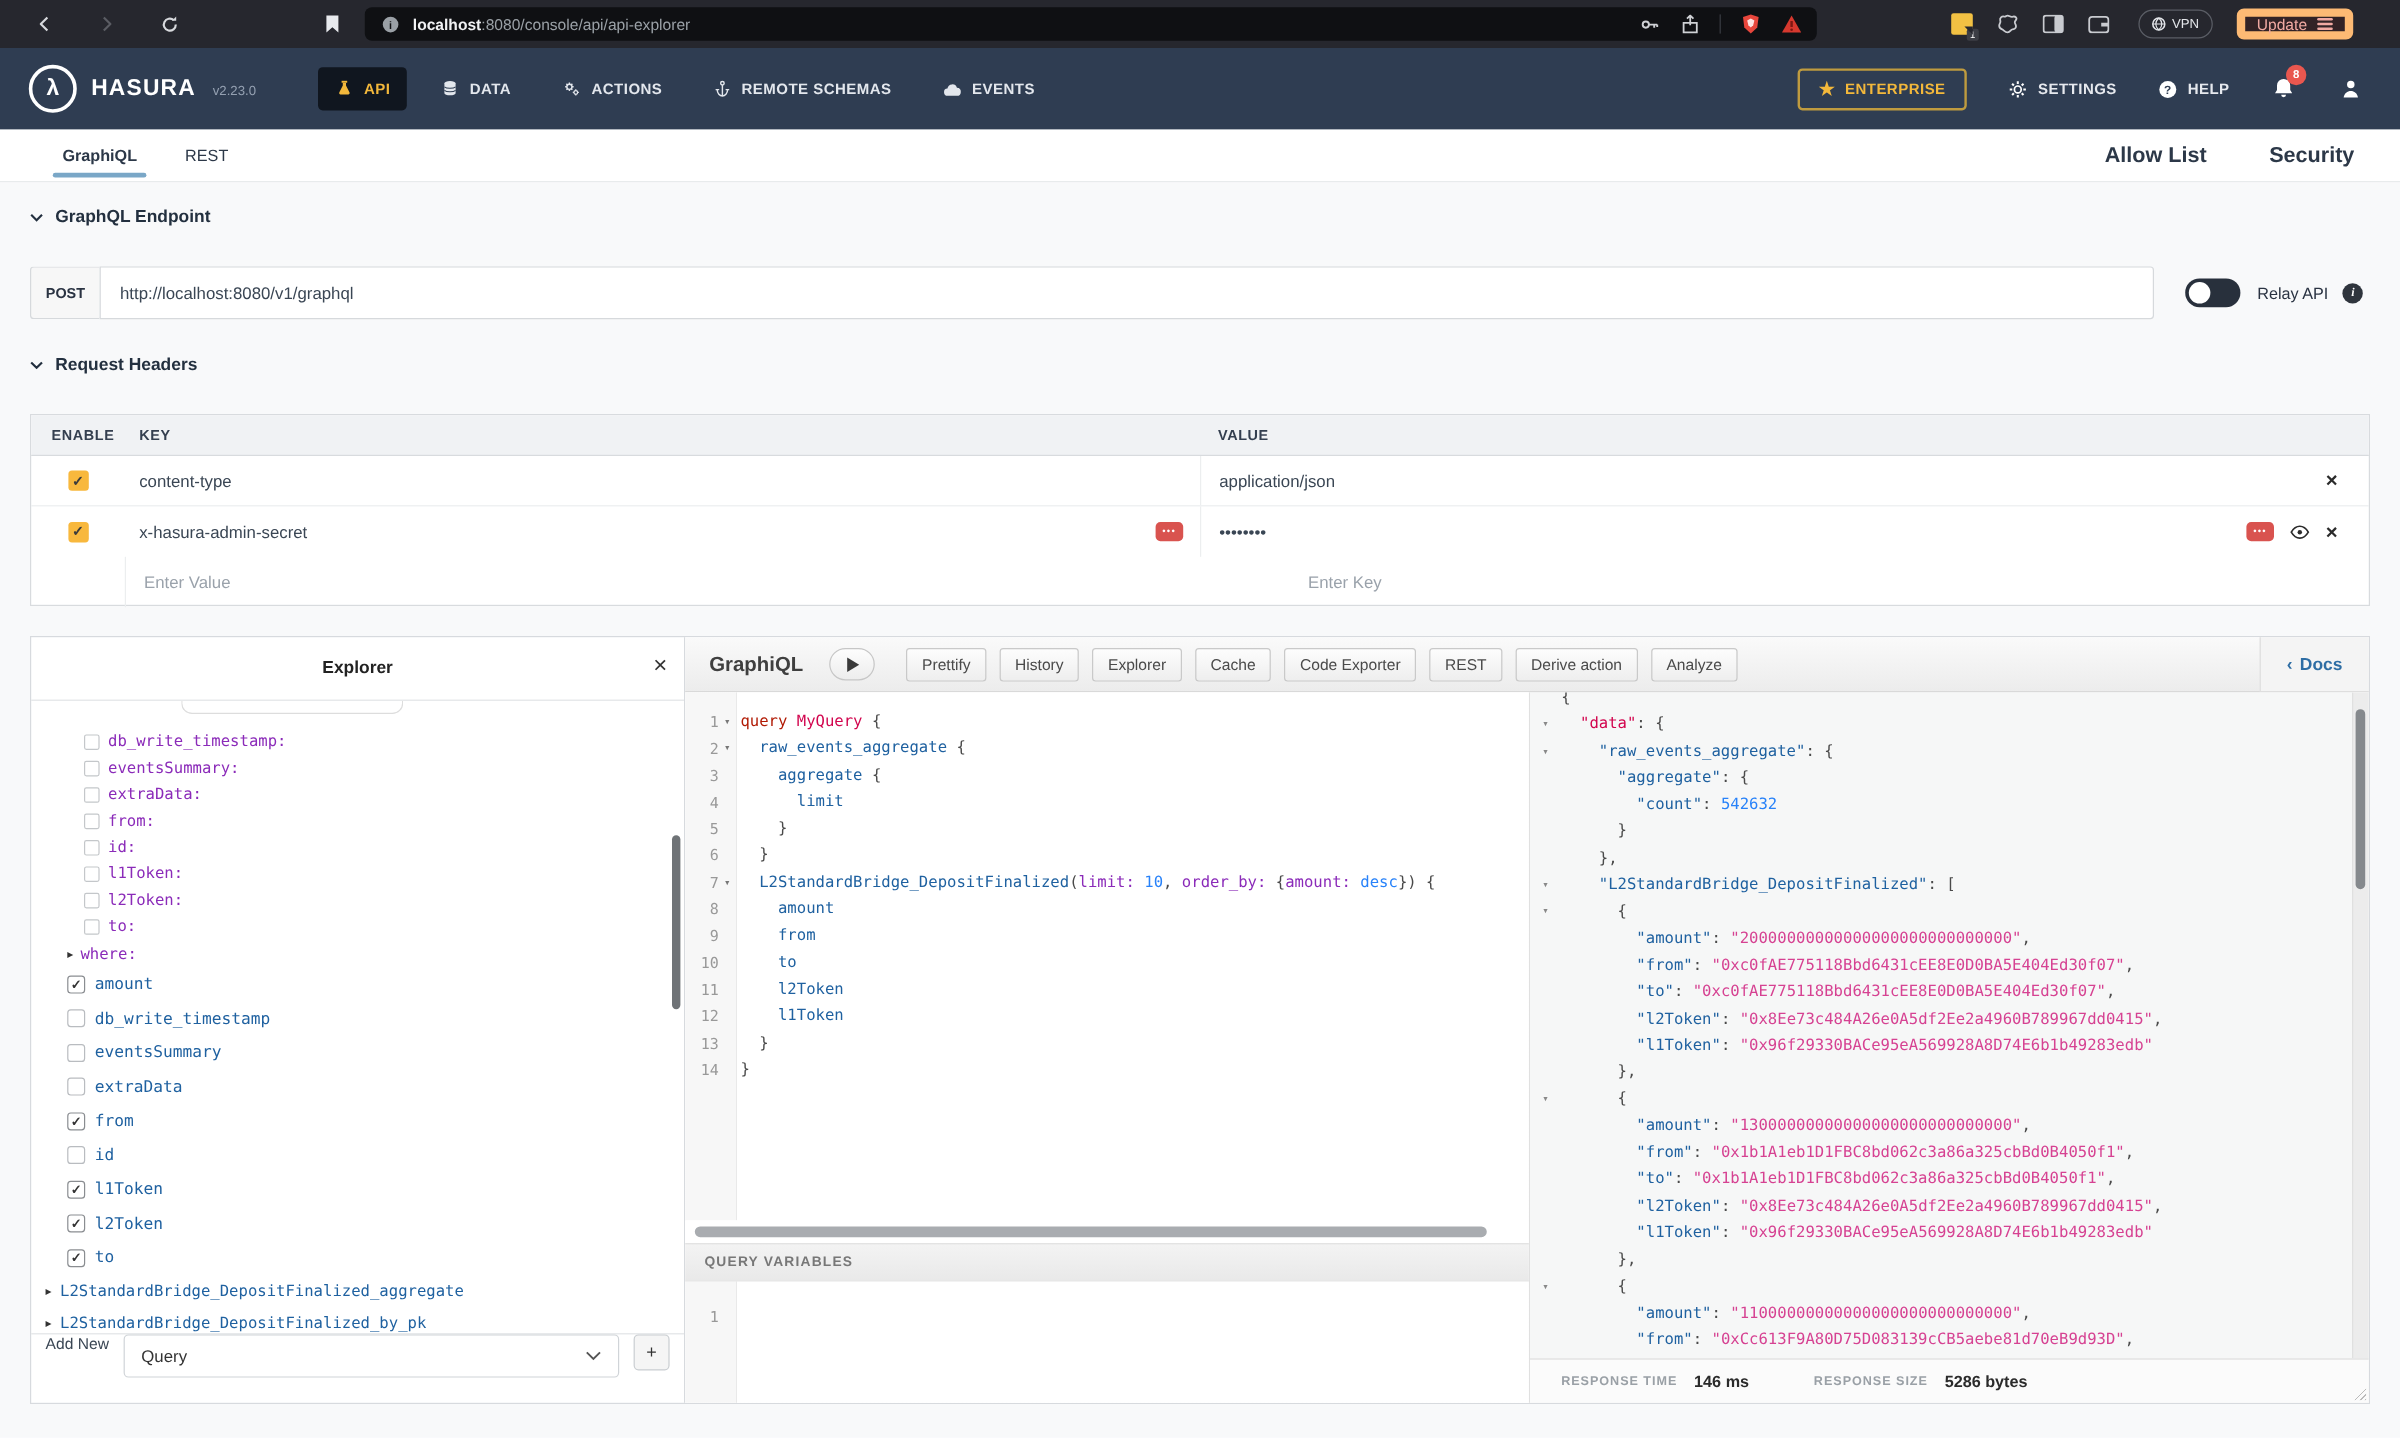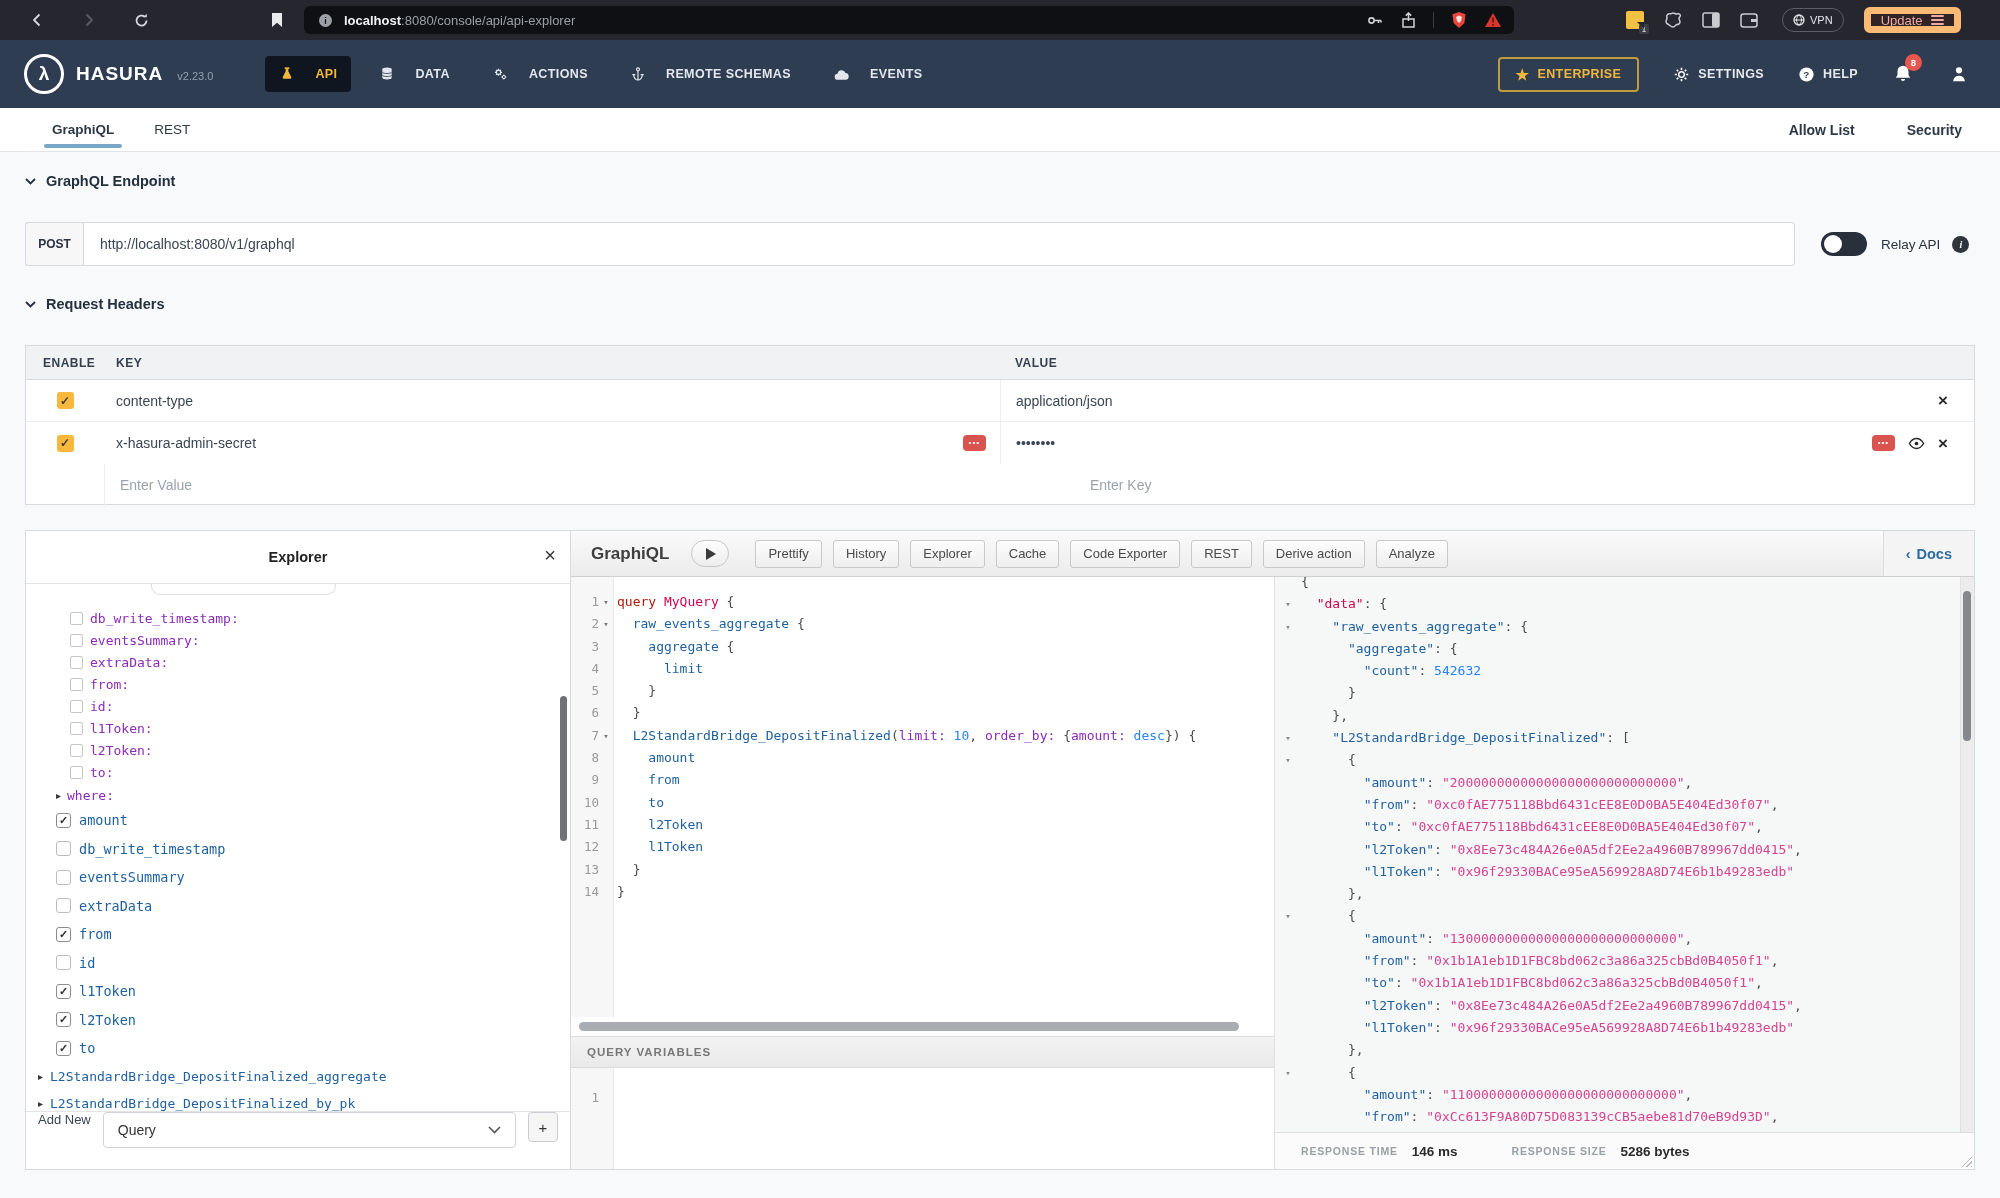--- a/index.html
+++ b/index.html
@@ -25,37 +25,37 @@
   .update-pill{margin-left:20px;height:26px;border:7px solid #fdba74;background:#322326;border-radius:6px;display:flex;align-items:center;gap:8px;padding:0 10px;color:#f0a9a2;font-size:13px;cursor:pointer}
   .hamb{display:inline-block;width:13px}
   .hamb i{display:block;height:2px;background:#f0a9a2;margin:2px 0;border-radius:1px}
 
   
   #nav-bar{position:absolute;left:0;top:40px;width:2000px;height:68px;background:#2f3d52;display:flex;align-items:center;color:#e6e9ee}
   .logo-ring{width:40px;height:40px;border:3px solid #fff;border-radius:50%;display:flex;align-items:center;justify-content:center;margin-left:24px;color:#fff;font-size:19px;font-weight:bold}
   .brand{font-size:19px;font-weight:bold;letter-spacing:1px;margin-left:12px;color:#fff}
   .ver{font-size:11px;color:#94a0b1;margin-left:14px;margin-top:4px}
   .nav-items{display:flex;align-items:center;gap:14px;margin-left:52px}
-  .nav-item{display:flex;align-items:center;gap:20px;font-size:12.5px;font-weight:bold;letter-spacing:.4px;padding:10px 14px;border-radius:4px;cursor:pointer;color:#e3e7ed;white-space:nowrap}
+  .nav-item{display:flex;align-items:center;gap:8px;font-size:12.5px;font-weight:bold;letter-spacing:.4px;padding:10px 14px;border-radius:4px;cursor:pointer;color:#e3e7ed;white-space:nowrap}
   .nav-item.active{background:#10161f;color:#f3b83b}
   .nav-right{margin-left:auto;display:flex;align-items:center;gap:34px;margin-right:30px}
   .ent-btn{display:flex;align-items:center;gap:8px;border:2px solid #bf9b3f;border-radius:4px;color:#f3b83b;font-size:12.5px;font-weight:bold;letter-spacing:.4px;padding:8px 16px;cursor:pointer}
   .star{color:#f3b83b;font-size:15px;line-height:1}
   .nav-util{display:flex;align-items:center;gap:8px;font-size:12.5px;font-weight:bold;letter-spacing:.4px;cursor:pointer}
   .bell-wrap{position:relative;cursor:pointer}
   .bell-badge{position:absolute;top:-9px;right:-8px;background:#e9574f;color:#fff;border-radius:50%;width:17px;height:17px;font-size:9.5px;display:flex;align-items:center;justify-content:center;font-weight:bold}
 
   
   #tab-bar{position:absolute;left:0;top:108px;width:2000px;height:44px;background:#fff;border-bottom:1px solid #e3e6e8;display:flex;align-items:center}
   .tab{position:relative;font-size:13.5px;color:#2c3848;margin-left:48px;padding:13px 4px;cursor:pointer}
   .tab.active{font-weight:bold}
   .tab.active::after{content:"";position:absolute;left:-4px;right:-4px;bottom:2px;height:4px;background:#7aa7c7;border-radius:2px}
   .tab + .tab{margin-left:32px}
   .tabbar-right{margin-left:auto;margin-right:38px;display:flex;gap:52px}
-  .tabbar-right .rlink{font-size:14px;font-weight:bold;color:#2c3848;cursor:pointer}
+  .tabbar-right .rlink{font-size:18px;font-weight:bold;color:#2c3848;cursor:pointer}
 
   
   #content{position:absolute;left:0;top:152px;width:2000px;height:1046px;background:#f8f9fa}
   .section-head{position:absolute;left:25px;display:flex;align-items:center;gap:10px;color:#23303f;font-size:14.5px;font-weight:bold;cursor:pointer}
   #endpoint-head{top:21px}
   #headers-head{top:144px}
 
   .endpoint-row{position:absolute;left:25px;right:25px;top:70px;height:44px;display:flex;align-items:center}
   .post-box{width:58px;height:44px;background:#f7f7f7;border:1px solid #d6d9dc;border-right:none;border-radius:3px 0 0 3px;display:flex;align-items:center;justify-content:center;font-size:12px;font-weight:bold;color:#2a3342}
   .url-input{flex:1;height:44px;background:#fff;border:1px solid #d6d9dc;border-radius:0 3px 3px 0;display:flex;align-items:center;padding:0 16px;font-size:14px;color:#3a4654;max-width:1712px}

